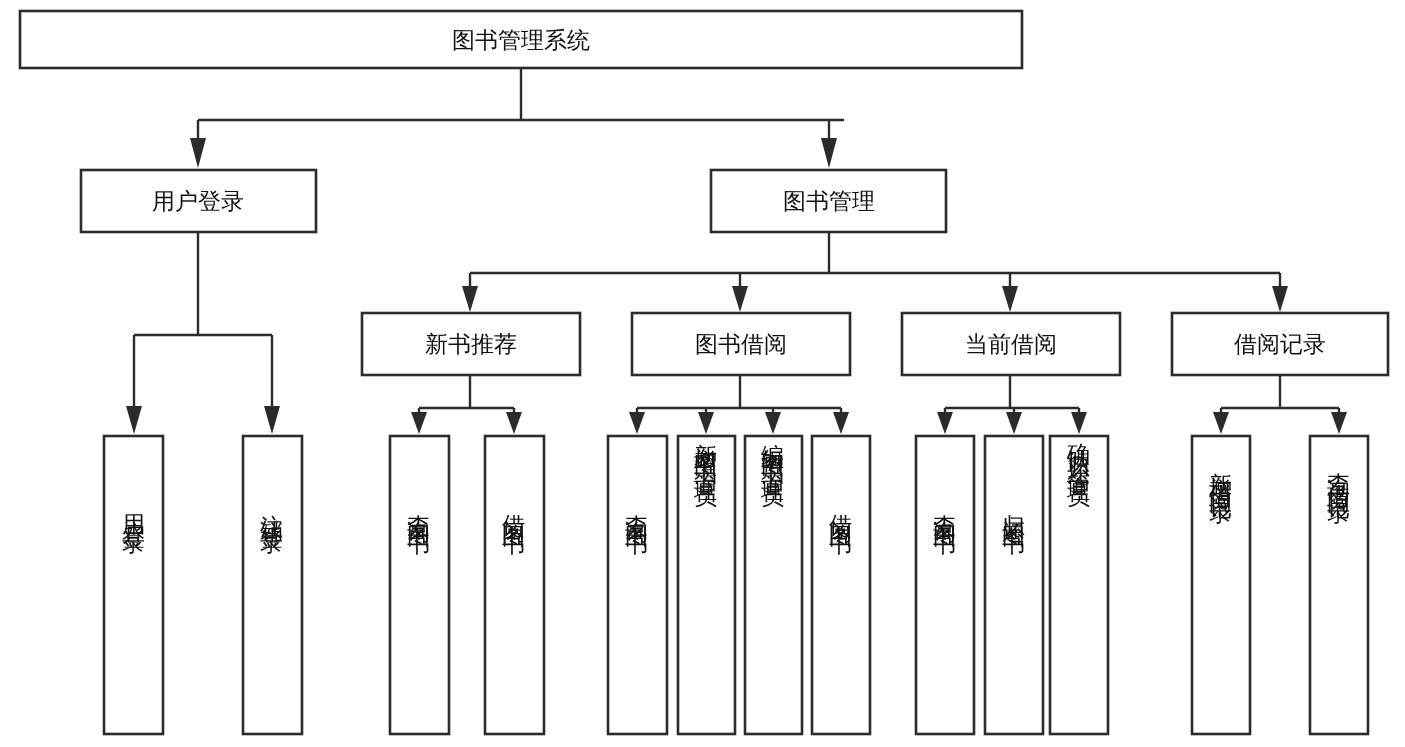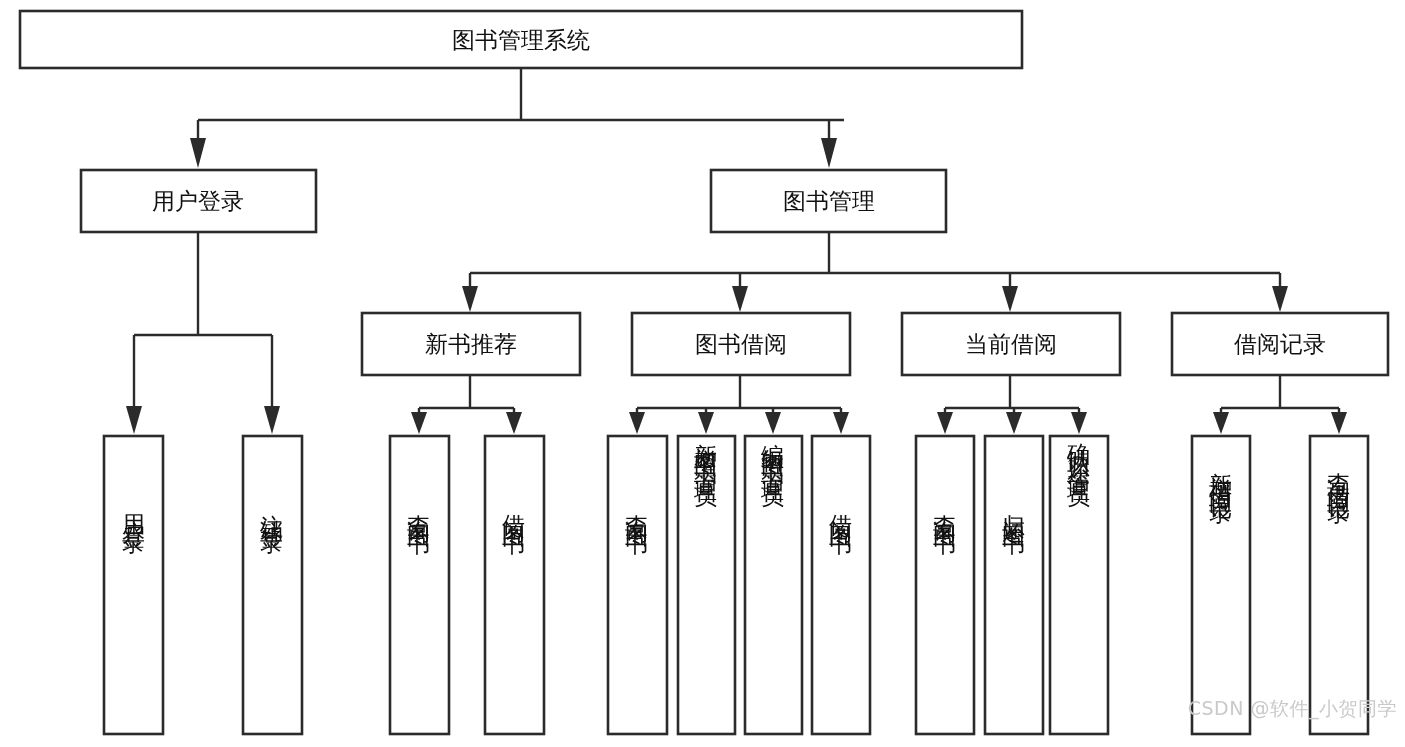--- a/index.html
+++ b/index.html
@@ -193,15 +193,14 @@
       <rect class="node-rect" x="1192" y="436" width="58" height="298"></rect>
       <text class="node-label-v" x="1221" y="472" writing-mode="tb" letter-spacing="6">新增借阅记录</text>
     </g>
     <g>
       <rect class="node-rect" x="1310" y="436" width="58" height="298"></rect>
       <text class="node-label-v" x="1339" y="472" writing-mode="tb" letter-spacing="6">查询借阅记录</text>
     </g>
 
   </svg>
 
-  <div class="watermark">CSDN @软件_小贺同学</div>
 
 </div>
 
 </body></html>

